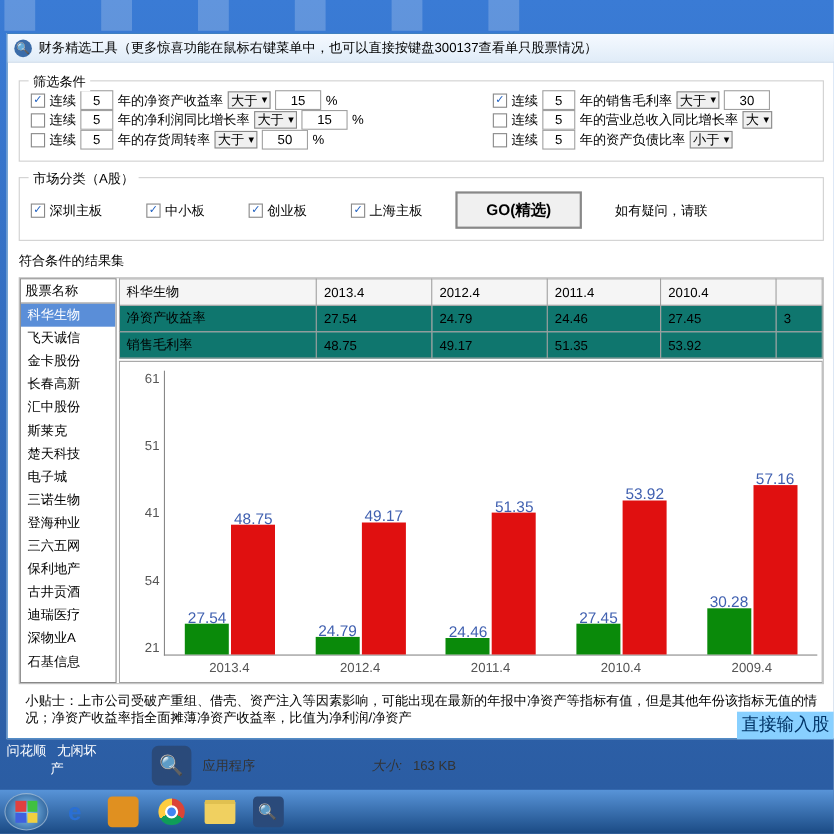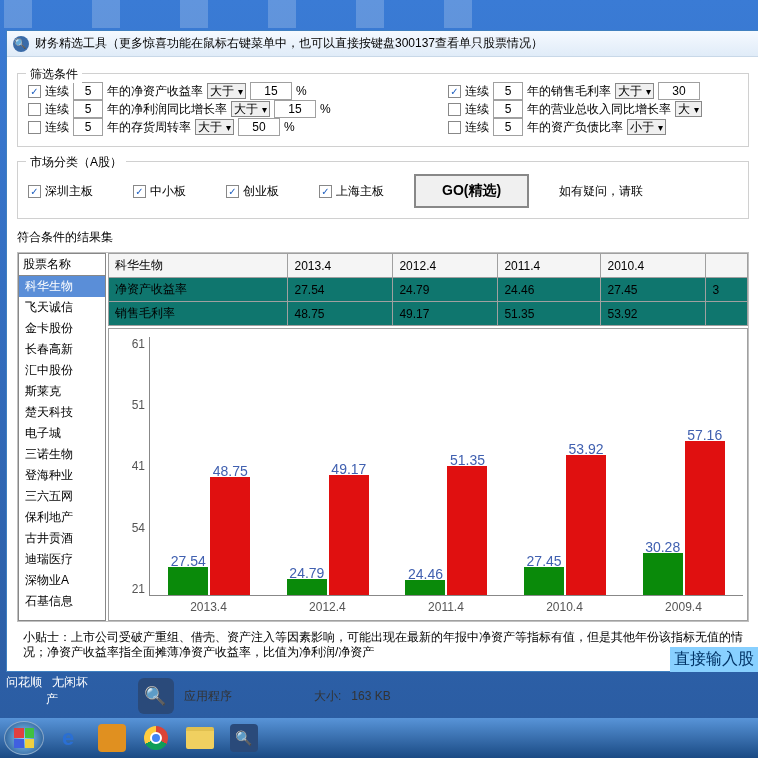--- a/index.html
+++ b/index.html
@@ -288,21 +288,21 @@
 <div class="link-box">直接输入股</div>
 
 <div class="leftside-text">
   <span>问花顺</span>&nbsp;&nbsp;&nbsp;<span>尢闲坏</span><br>
   &nbsp;&nbsp;&nbsp;&nbsp;&nbsp;&nbsp;&nbsp;&nbsp;&nbsp;&nbsp;&nbsp;&nbsp;<span>产</span>
 </div>
 
 <div class="bottom-stray">
   <div class="stray-icon">🔍</div>
   <span>应用程序</span>
-  <span style="margin-left:72px;">大小:</span>
+  <span style="margin-left:96px;font-style:italic;">大小:</span>
   <span>163 KB</span>
 </div>
 
 <div class="taskbar">
   <div class="start">
       <div class="win-icon">
         <div></div>
         <div></div>
         <div></div>
         <div></div>

